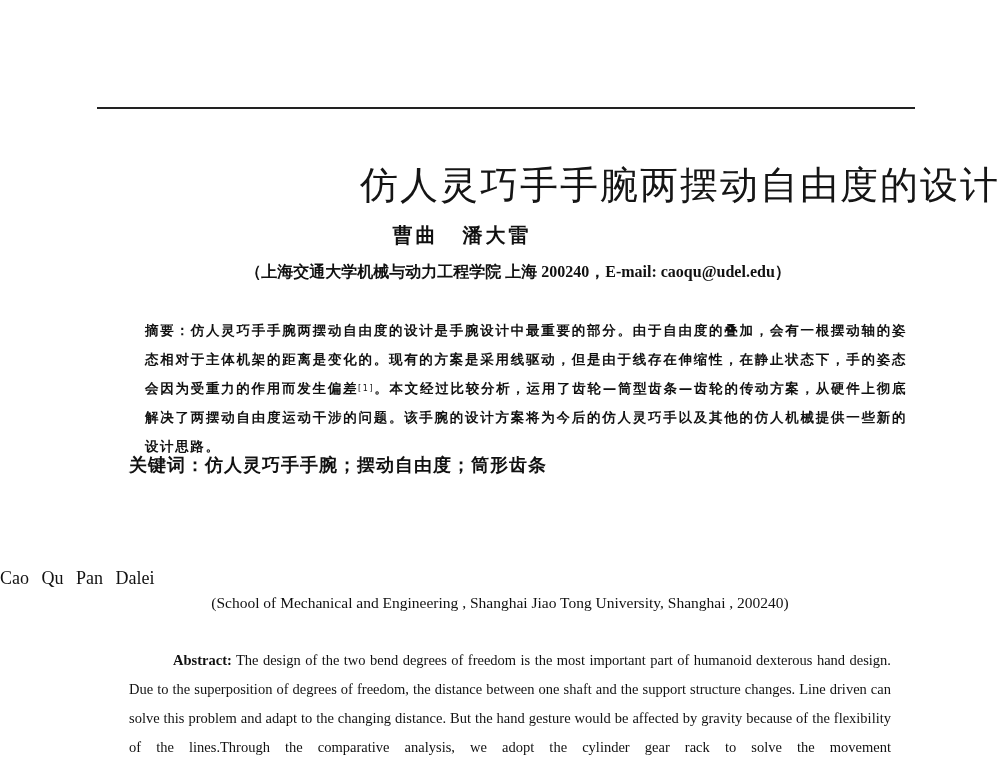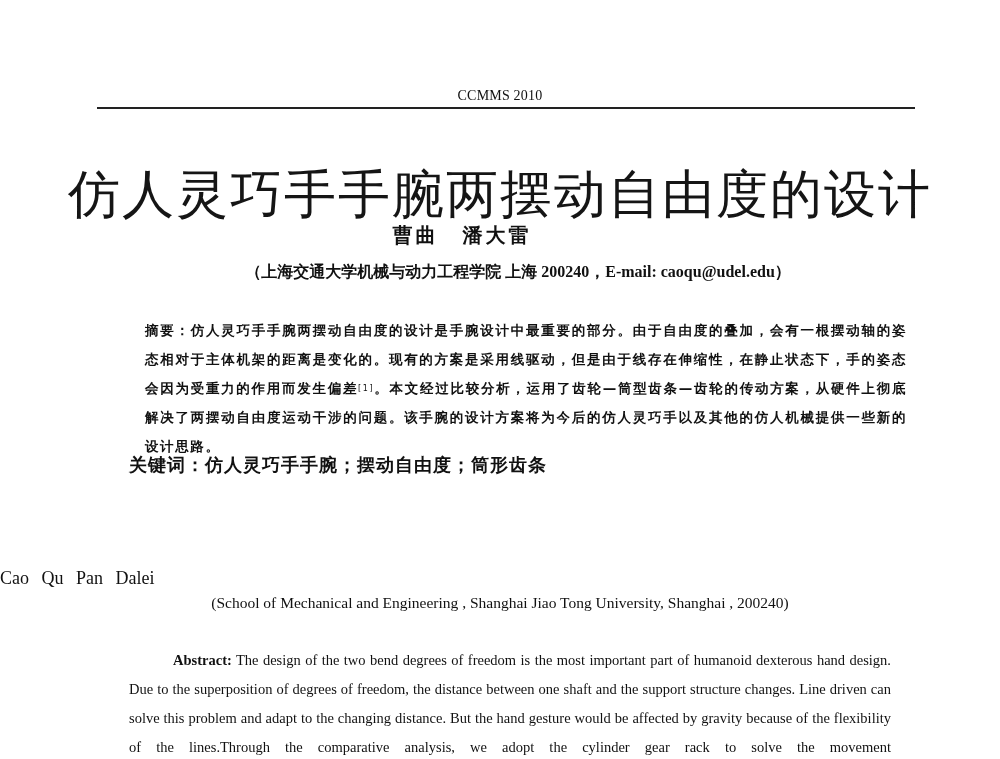--- a/index.html
+++ b/index.html
@@ -15,22 +15,22 @@
     position: absolute; left: 0; width: 1000px; top: 88px;
     text-align: center; font-size: 14px; letter-spacing: 0.2px;
   }
   .header-rule {
     position: absolute; left: 97px; width: 818px; top: 107px;
     height: 2px; background: #222222;
   }
 
   .cn-title {
     position: absolute; left: 0; width: 1000px; top: 160px;
-    text-align: center; font-family: "DejaVu Sans", sans-serif;
-    font-size: 52px; letter-spacing: 2px; color: #151515;
+    text-align: right; font-family: "DejaVu Sans", sans-serif;
+    font-size: 38px; letter-spacing: 2px; color: #151515;
   }
   .cn-authors {
     position: absolute; left: 0; width: 924px; top: 222px;
     text-align: center; font-family: "DejaVu Sans", sans-serif;
     font-size: 20px; font-weight: bold; word-spacing: 14px; letter-spacing: 3px;
   }
   .cn-affil {
     position: absolute; left: 18px; width: 1000px; top: 262px;
     text-align: center; font-size: 16px; font-weight: bold;
   }
@@ -68,21 +68,20 @@
     font-size: 14.5px; line-height: 29px; text-align: justify;
     text-align-last: justify;
   }
   .en-abstract .label { font-weight: bold; margin-left: 44px; }
 </style>
 </head>
 <body>
 
 <div class="page">
 
-  <div class="running-header">CCMMS 2010</div>
   <div class="header-rule"></div>
 
   <div class="cn-title">仿人灵巧手手腕两摆动自由度的设计</div>
   <div class="cn-authors">曹曲 潘大雷</div>
   <div class="cn-affil">（上海交通大学机械与动力工程学院 上海 200240，E-mail: caoqu@udel.edu）</div>
 
   <div class="cn-abstract">
     <span class="label">摘要：</span><span>仿人灵巧手手腕两摆动自由度的设计是手腕设计中最重要的部分。由于自由度的叠加，会有一根摆动轴的姿态相对于主体机架的距离是变化的。现有的方案是采用线驱动，但是由于线存在伸缩性，在静止状态下，手的姿态会因为受重力的作用而发生偏差</span><sup>[1]</sup><span>。本文经过比较分析，运用了齿轮—筒型齿条—齿轮的传动方案，从硬件上彻底解决了两摆动自由度运动干涉的问题。该手腕的设计方案将为今后的仿人灵巧手以及其他的仿人机械提供一些新的设计思路。</span>
   </div>
 

